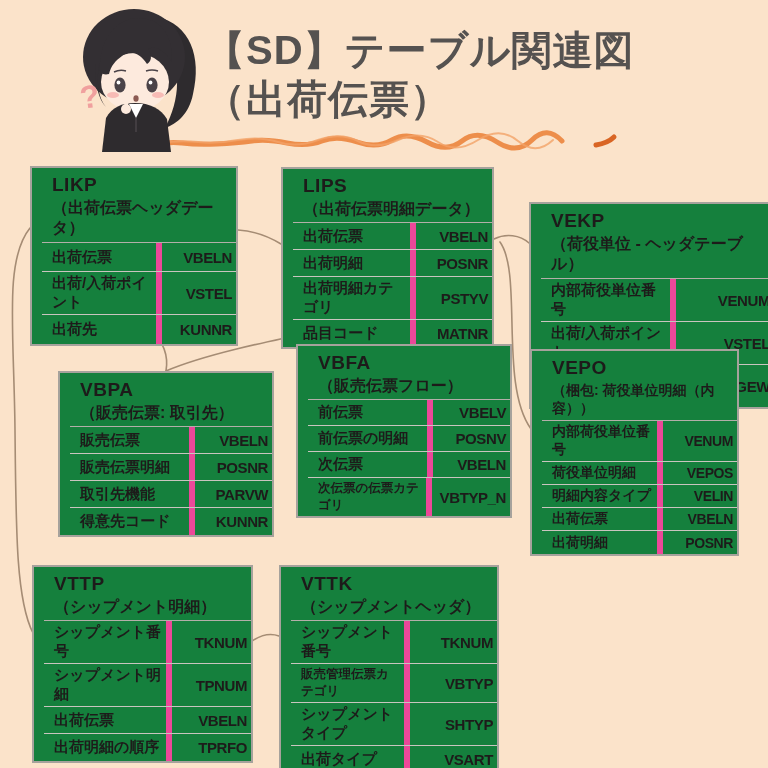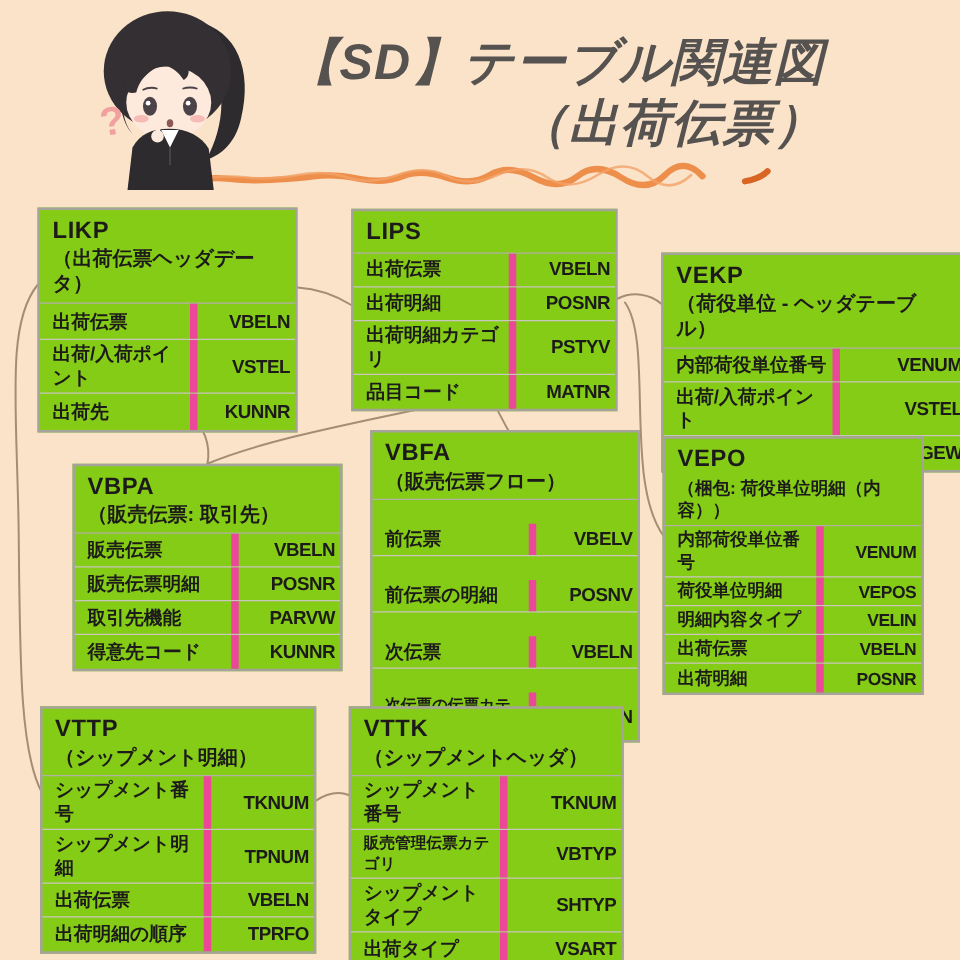--- a/index.html
+++ b/index.html
@@ -5,33 +5,34 @@
   * { margin:0; padding:0; box-sizing:border-box; }
   html,body { width:768px; height:768px; }
   body { font-family:"Liberation Sans","DejaVu Sans",sans-serif; }
   .canvas {
     position:relative; width:768px; height:768px;
     background:#fbe3ca; overflow:hidden;
   }
   
   .title-block {
     position:absolute; left:205px; top:26px; width:455px;
-    text-align:right; color:#555250; font-weight:bold;
-    line-height:1.22; letter-spacing:1px; z-index:3;font-style:italic;
+    text-align:left; color:#555250; font-weight:bold;
+    line-height:1.22; letter-spacing:1px; z-index:3;
   }
   .title-line { font-size:40px; }
   
   .wires { position:absolute; left:0; top:0; z-index:1; }
   
   .chara { position:absolute; left:42px; top:2px; z-index:2; }
   
   .tbl {
     position:absolute; z-index:4;
-    background:#84cc16; border:2px solid #a6a29c;
+    background:#15803d; border:2px solid #a6a29c;
     color:#1d1b1a;
+    padding-left:10px;
   }
   .tbl-head {
     padding:5px 10px 3px 10px;
     border-bottom:1px solid #b3afa9;
     font-weight:bold; line-height:1.3;
   }
   .tbl-name { font-size:19px; letter-spacing:0.5px; }
   .tbl-sub  { font-size:16px; }
   .tbl-sub.sub-sm { font-size:14px; }
   .row { display:flex; align-items:center; border-bottom:1px solid #c9c5bf; min-height:27px; }
@@ -47,21 +48,21 @@
   #t-lips { left:281px; top:167px; width:213px; }
   #t-vekp { left:529px; top:202px; width:247px; }
   #t-vbpa { left:58px;  top:371px; width:216px; }
   #t-vbfa { left:296px; top:344px; width:216px; }
   #t-vepo { left:530px; top:349px; width:209px; }
   #t-vttp { left:32px;  top:565px; width:221px; }
   #t-vttk { left:279px; top:565px; width:220px; }
   #t-likp .row { min-height:29px; }
   #t-vepo .row { min-height:23px; }
   #t-vepo .lab, #t-vepo .code { font-size:14px; }
-  #t-vbfa .row { min-height:26px;margin-top:19px; }
+  #t-vbfa .row { min-height:26px; }
 </style>
 </head>
 <body>
 
 <div class="canvas">
 
   <svg class="wires" width="768" height="768" viewBox="0 0 768 768">
     <g stroke="#a58c74" stroke-width="1.6" fill="none" stroke-linecap="round">
       <path d="M30,228 C4,260 14,330 15,430 C16,530 16,600 33,633"></path>
       <path d="M238,230 C254,231 268,236 281,244"></path>
@@ -125,20 +126,21 @@
     </div>
     <div class="row">
       <div class="lab">出荷先</div>
       <div class="code">KUNNR</div>
     </div>
   </div>
 
   <div class="tbl" id="t-lips">
     <div class="tbl-head">
       <div class="tbl-name">LIPS</div>
+      <div class="tbl-sub">（出荷伝票明細データ）</div>
     </div>
     <div class="row">
       <div class="lab">出荷伝票</div>
       <div class="code">VBELN</div>
     </div>
     <div class="row">
       <div class="lab">出荷明細</div>
       <div class="code">POSNR</div>
     </div>
     <div class="row">

